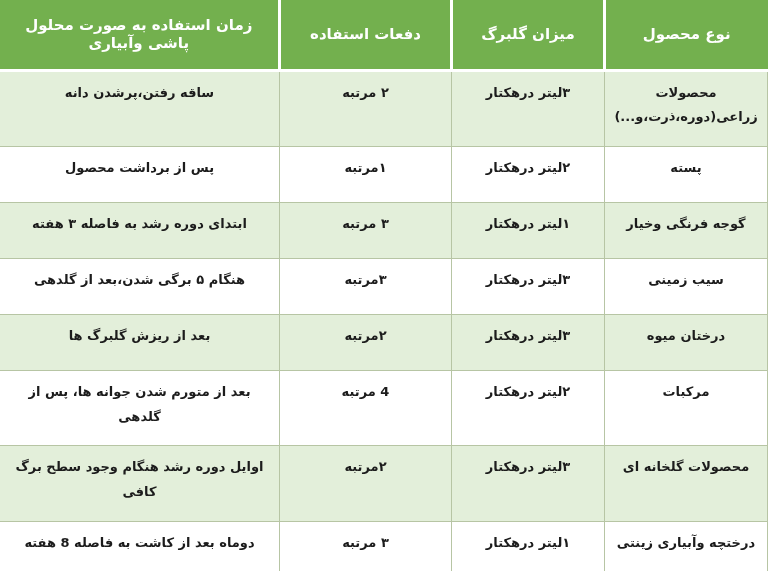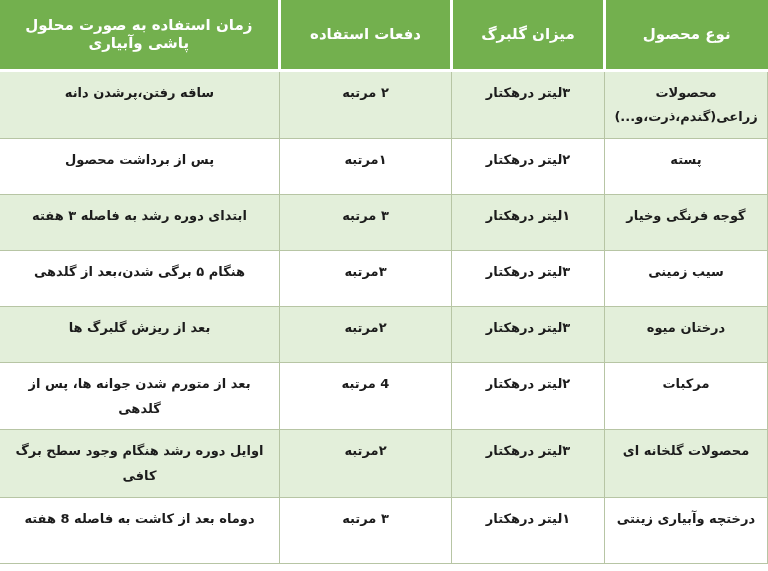--- a/index.html
+++ b/index.html
@@ -37,21 +37,21 @@
   thead th:last-child  { border-left: 0; }
 
   tbody td {
     border: 1px solid #B7C5A4;
     background: #ffffff;
     color: #1c1c1c;
     font-size: 13px;
     font-weight: bold;
     text-align: center;
     vertical-align: top;
-    padding: 9px 6px 8px 6px;
+    padding: 9px 6px 16px 6px;
     line-height: 1.9;
   }
   tbody tr:nth-child(odd) td { background: #E3EFDA; }
 
   tbody tr.r-tall   { height: 68px; }
   tbody tr.r-normal { height: 56px; }
   tbody tr.r-last   { height: 66px; }
 </style>
 </head>
 <body>
@@ -66,21 +66,21 @@
   <thead>
     <tr>
       <th>نوع محصول</th>
       <th>میزان گلبرگ</th>
       <th>دفعات استفاده</th>
       <th>زمان استفاده به صورت محلول پاشی وآبیاری</th>
     </tr>
   </thead>
   <tbody>
     <tr class="r-tall">
-      <td>محصولات زراعی(گندم،ذرت،و...)</td>
+      <td>محصولات زراعی(دوره،ذرت،و...)</td>
       <td>۳لیتر درهکتار</td>
       <td>۲ مرتبه</td>
       <td>ساقه رفتن،پرشدن دانه</td>
     </tr>
     <tr class="r-normal">
       <td>پسته</td>
       <td>۲لیتر درهکتار</td>
       <td>۱مرتبه</td>
       <td>پس از برداشت محصول</td>
     </tr>

